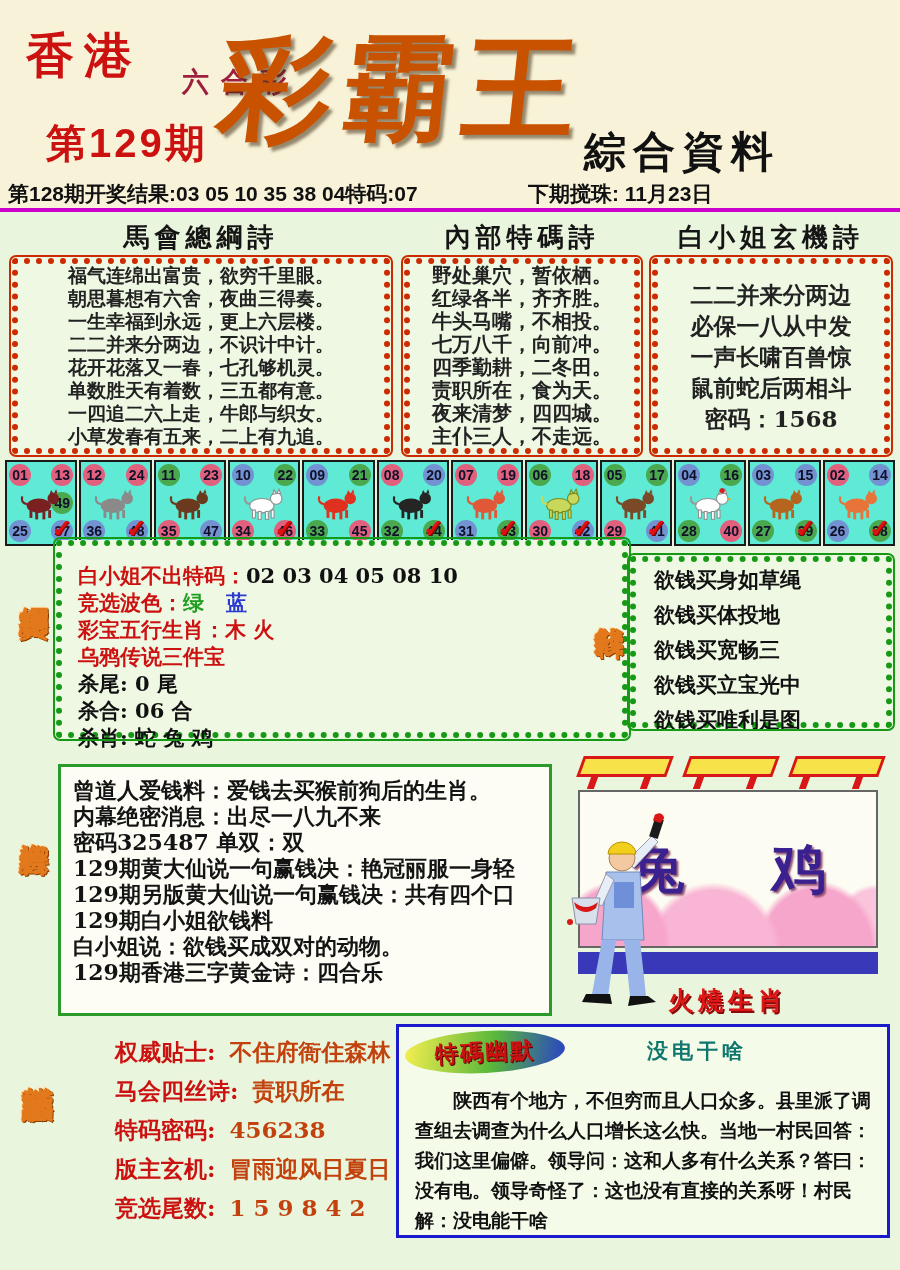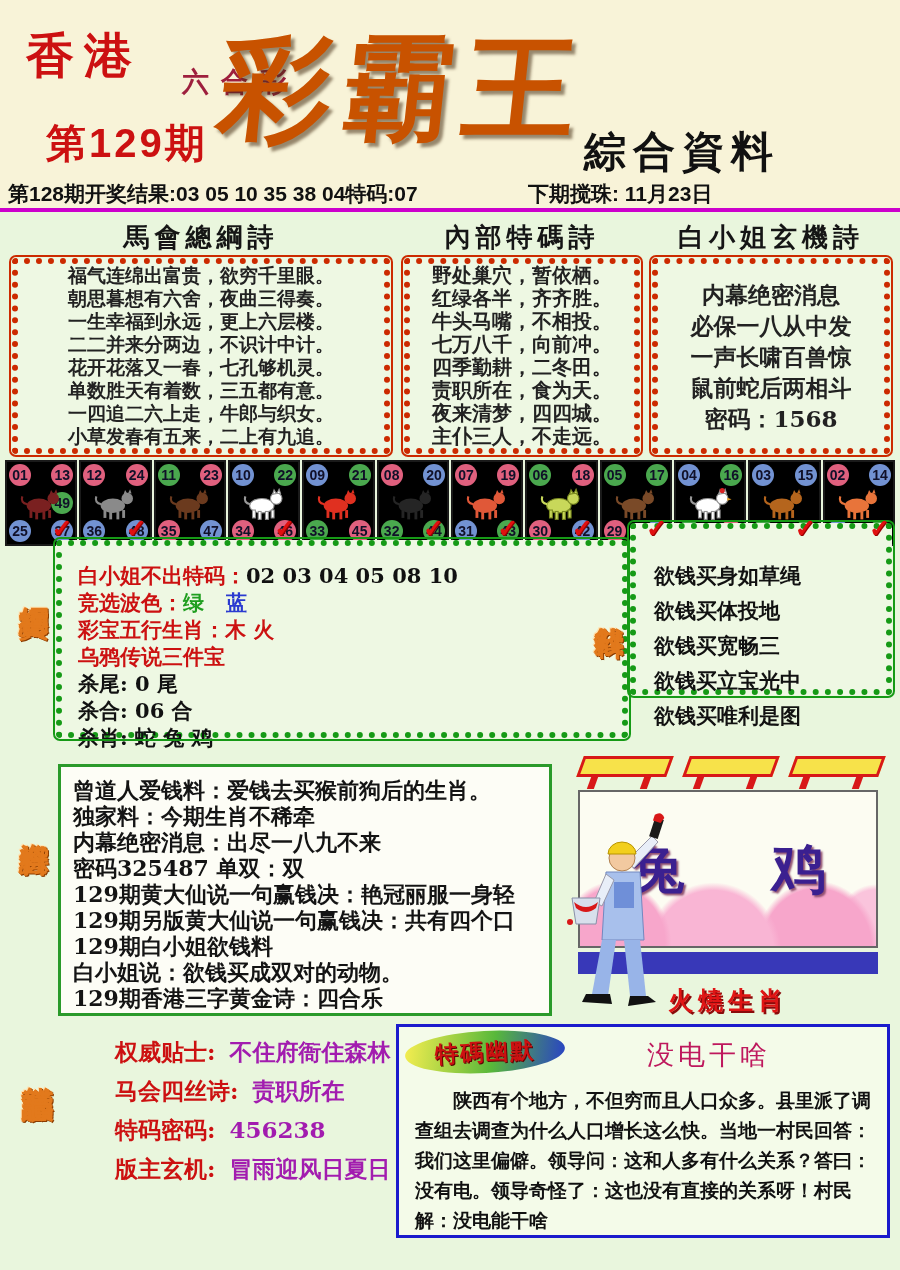--- a/index.html
+++ b/index.html
@@ -22,40 +22,40 @@
   .poem-title{top:220px;font-size:26px;font-weight:900;color:#151515;letter-spacing:5px;text-align:center;}
   .stamp{border:6px dotted #cc2a00;outline:2px solid #cc2a00;outline-offset:1px;background:#eef8e3;border-radius:4px;box-sizing:border-box;}
   .stamp-green{border:6px dotted #169a16;outline:2px solid #169a16;outline-offset:1px;background:#eef8e3;border-radius:4px;box-sizing:border-box;}
   .poem-box{top:258px;height:196px;display:flex;flex-direction:column;justify-content:center;align-items:center;}
   .poem-line{font-weight:800;color:#222;font-family:"DejaVu Serif",serif;white-space:nowrap;}
   .poem-0 .poem-line{font-size:19px;line-height:23px;}
   .poem-1 .poem-line{font-size:20px;line-height:23px;}
   .poem-2 .poem-line{font-size:23px;line-height:31px;}
   
   .zstrip{left:4px;top:460px;width:892px;height:86px;display:flex;}
-  .zcell{position:relative;flex:1;background:#000000;border:2px solid #1a1a1a;margin:0 1px;text-decoration:underline;}
+  .zcell{position:relative;flex:1;background:#5eead4;border:2px solid #1a1a1a;margin:0 1px;text-decoration:underline;}
   .znum{position:absolute;width:22px;height:22px;border-radius:50%;display:flex;align-items:center;justify-content:center;
     font-weight:800;font-size:14px;color:#101028;}
   .ball-red{background:#e0607e;}.ball-blue{background:#7292d2;}.ball-green{background:#4aa84e;}
   .pos-tl{left:2px;top:2px;}.pos-tr{right:2px;top:2px;}.pos-bl{left:2px;bottom:2px;}.pos-br{right:2px;bottom:2px;}
   .pos-mid{right:2px;top:30px;}
   .chk{position:absolute;color:#e01010;font-size:25px;font-weight:900;z-index:2;text-shadow:1px 1px 0 #900;}
   .chk.pos-br{right:3px;bottom:1px;}
   .animal-wrap{position:absolute;left:50%;top:52%;width:46px;height:34px;transform:translate(-50%,-50%);}
   .animal-wrap svg{width:100%;height:100%;}
   
   .side-label{writing-mode:vertical-rl;text-orientation:upright;font-weight:900;color:#e2791c;
     text-shadow:1px 1px 0 #8a3c00,-1px -1px 0 #ffe2b0;font-family:"DejaVu Serif",serif;}
   
   .net-box{left:56px;top:540px;width:572px;height:198px;padding:16px 16px;}
   .seg-line{font-size:21px;font-weight:800;line-height:27px;white-space:pre-wrap;font-family:"DejaVu Serif",serif;}
   .seg{white-space:pre-wrap;}
   .seg-red{color:#cc1111;}.seg-black{color:#111;}.seg-green{color:#1f9e1f;}.seg-blue{color:#2a3ad0;}
   
-  .money-box{left:630px;top:523px;width:262px;height:172px;padding:29px 18px;}
+  .money-box{left:630px;top:556px;width:262px;height:172px;padding:0 18px;}
   .money-line{font-size:21px;font-weight:800;color:#111;line-height:35px;font-family:"DejaVu Serif",serif;}
   
   .comp-box{left:58px;top:764px;width:494px;height:252px;background:#fdfdf6;border:3px solid #2a9a2a;box-sizing:border-box;padding:10px 12px;}
   .comp-line{font-size:22px;font-weight:800;color:#141414;line-height:26px;white-space:nowrap;font-family:"DejaVu Serif",serif;}
   
   .billboard{left:558px;top:752px;width:340px;height:280px;}
   .lamp{position:absolute;top:4px;width:84px;height:15px;background:#f7e24a;border:3px solid #d81818;transform:skewX(-20deg);}
   .lamp::before,.lamp::after{content:"";position:absolute;top:15px;width:7px;height:15px;background:#d81818;}
   .lamp::before{left:12px;}.lamp::after{right:12px;}
   .board{position:absolute;left:20px;top:38px;width:300px;height:158px;background:#fcfcf2;border:2px solid #666;
@@ -68,27 +68,27 @@
   .paint-text{font-size:54px;font-weight:900;color:#3b2090;letter-spacing:34px;margin-left:34px;
     font-family:"DejaVu Serif",serif;text-shadow:2px 2px 2px #905070;}
   .base-bar{position:absolute;left:20px;top:200px;width:300px;height:22px;background:#3838b8;}
   .fire-caption{position:absolute;left:110px;top:232px;font-size:25px;font-weight:900;color:#e01515;
     letter-spacing:5px;font-family:"DejaVu Serif",serif;text-shadow:2px 2px 0 #8a0b0b;}
   .painter{position:absolute;left:-2px;top:56px;width:140px;height:210px;}
   
   .tips{left:86px;top:1032px;width:312px;}
   .kv-line{line-height:39px;font-size:23px;font-weight:800;white-space:nowrap;font-family:"DejaVu Serif",serif;}
   .kv-label{color:#cc1111;margin-right:14px;margin-left:29px;}
-  .kv-value{color:#a21caf;}
+  .kv-value{color:#c2410c;}
   
   .joke-box{left:396px;top:1024px;width:494px;height:214px;border:3px solid #1a1acc;background:#f4fbe9;box-sizing:border-box;}
   .badge{position:absolute;left:6px;top:4px;width:160px;height:42px;border-radius:50%;
     background:linear-gradient(100deg,#f8ef50,#58b83a 55%,#2840c8);display:flex;align-items:center;justify-content:center;
     color:#cc1111;font-weight:900;font-size:23px;letter-spacing:2px;transform:rotate(-3deg);text-shadow:1px 1px 0 #5a0505;}
-  .joke-title{position:absolute;left:248px;top:10px;color:#be185d;font-size:27px;font-weight:400;letter-spacing:4px;font-family:"DejaVu Serif",serif;}
+  .joke-title{position:absolute;left:248px;top:10px;color:#0f766e;font-size:21px;font-weight:700;letter-spacing:4px;font-family:"DejaVu Serif",serif;}
   .joke-body{position:absolute;left:16px;right:12px;top:58px;font-size:19px;line-height:30px;font-weight:600;color:#111;
     text-indent:2em;font-family:"DejaVu Serif",serif;}
 </style>
 </head>
 <body>
 
 <div class="page">
 
   <div class="abs header">
     <div class="abs hk">香港</div>
@@ -119,21 +119,21 @@
       <div class="poem-line">野处巢穴，暂依栖。</div>
       <div class="poem-line">红绿各半，齐齐胜。</div>
       <div class="poem-line">牛头马嘴，不相投。</div>
       <div class="poem-line">七万八千，向前冲。</div>
       <div class="poem-line">四季勤耕，二冬田。</div>
       <div class="poem-line">责职所在，食为天。</div>
       <div class="poem-line">夜来清梦，四四城。</div>
       <div class="poem-line">主仆三人，不走远。</div>
     </div>
   <div class="abs stamp poem-box poem-2" style="left:652px;width:238px;">
-      <div class="poem-line">内幕绝密消息</div>
+      <div class="poem-line">二二并来分两边</div>
       <div class="poem-line">必保一八从中发</div>
       <div class="poem-line">一声长啸百兽惊</div>
       <div class="poem-line">鼠前蛇后两相斗</div>
       <div class="poem-line">密码：1568</div>
     </div>
 
   <div class="abs zstrip">
       <div class="zcell">
         <span class="znum pos-tl ball-red">01</span>
         <span class="znum pos-tr ball-red">13</span>
@@ -368,21 +368,20 @@
       <div class="money-line">欲钱买身如草绳</div>
       <div class="money-line">欲钱买体投地</div>
       <div class="money-line">欲钱买宽畅三</div>
       <div class="money-line">欲钱买立宝光中</div>
       <div class="money-line">欲钱买唯利是图</div>
     </div>
 
   <div class="abs side-label" style="left:18px;top:820px;font-size:30px;line-height:32px;">綜合資料</div>
   <div class="abs comp-box">
       <div class="comp-line">曾道人爱钱料：爱钱去买猴前狗后的生肖。</div>
-      <div class="comp-line">独家料：今期生肖不稀牵</div>
       <div class="comp-line">内幕绝密消息：出尽一八九不来</div>
       <div class="comp-line">密码325487 单双：双</div>
       <div class="comp-line">129期黄大仙说一句赢钱决：艳冠丽服一身轻</div>
       <div class="comp-line">129期另版黄大仙说一句赢钱决：共有四个口</div>
       <div class="comp-line">129期白小姐欲钱料</div>
       <div class="comp-line">白小姐说：欲钱买成双对的动物。</div>
       <div class="comp-line">129期香港三字黄金诗：四合乐</div>
     </div>
 
   <div class="abs billboard">
@@ -412,20 +411,21 @@
     </svg>
     <div class="fire-caption">火燒生肖</div>
   </div>
 
   <div class="abs side-label" style="left:16px;top:1062px;font-size:32px;line-height:44px;">贏錢必讀</div>
   <div class="abs tips">
       <div class="kv-line"><span class="kv-label">权威贴士:</span><span class="kv-value">不住府衙住森林</span></div>
       <div class="kv-line"><span class="kv-label">马会四丝诗:</span><span class="kv-value">责职所在</span></div>
       <div class="kv-line"><span class="kv-label">特码密码:</span><span class="kv-value">456238</span></div>
       <div class="kv-line"><span class="kv-label">版主玄机:</span><span class="kv-value">冒雨迎风日夏日</span></div>
+      <div class="kv-line"><span class="kv-label">竞选尾数:</span><span class="kv-value">1 5 9 8 4 2</span></div>
     </div>
 
   <div class="abs joke-box">
     <div class="badge">特碼幽默</div>
     <div class="joke-title">没电干啥</div>
     <div class="joke-body">陕西有个地方，不但穷而且人口众多。县里派了调查组去调查为什么人口增长这么快。当地一村民回答：我们这里偏僻。领导问：这和人多有什么关系？答曰：没有电。领导奇怪了：这也没有直接的关系呀！村民解：没电能干啥</div>
   </div>
 
 </div>
 

